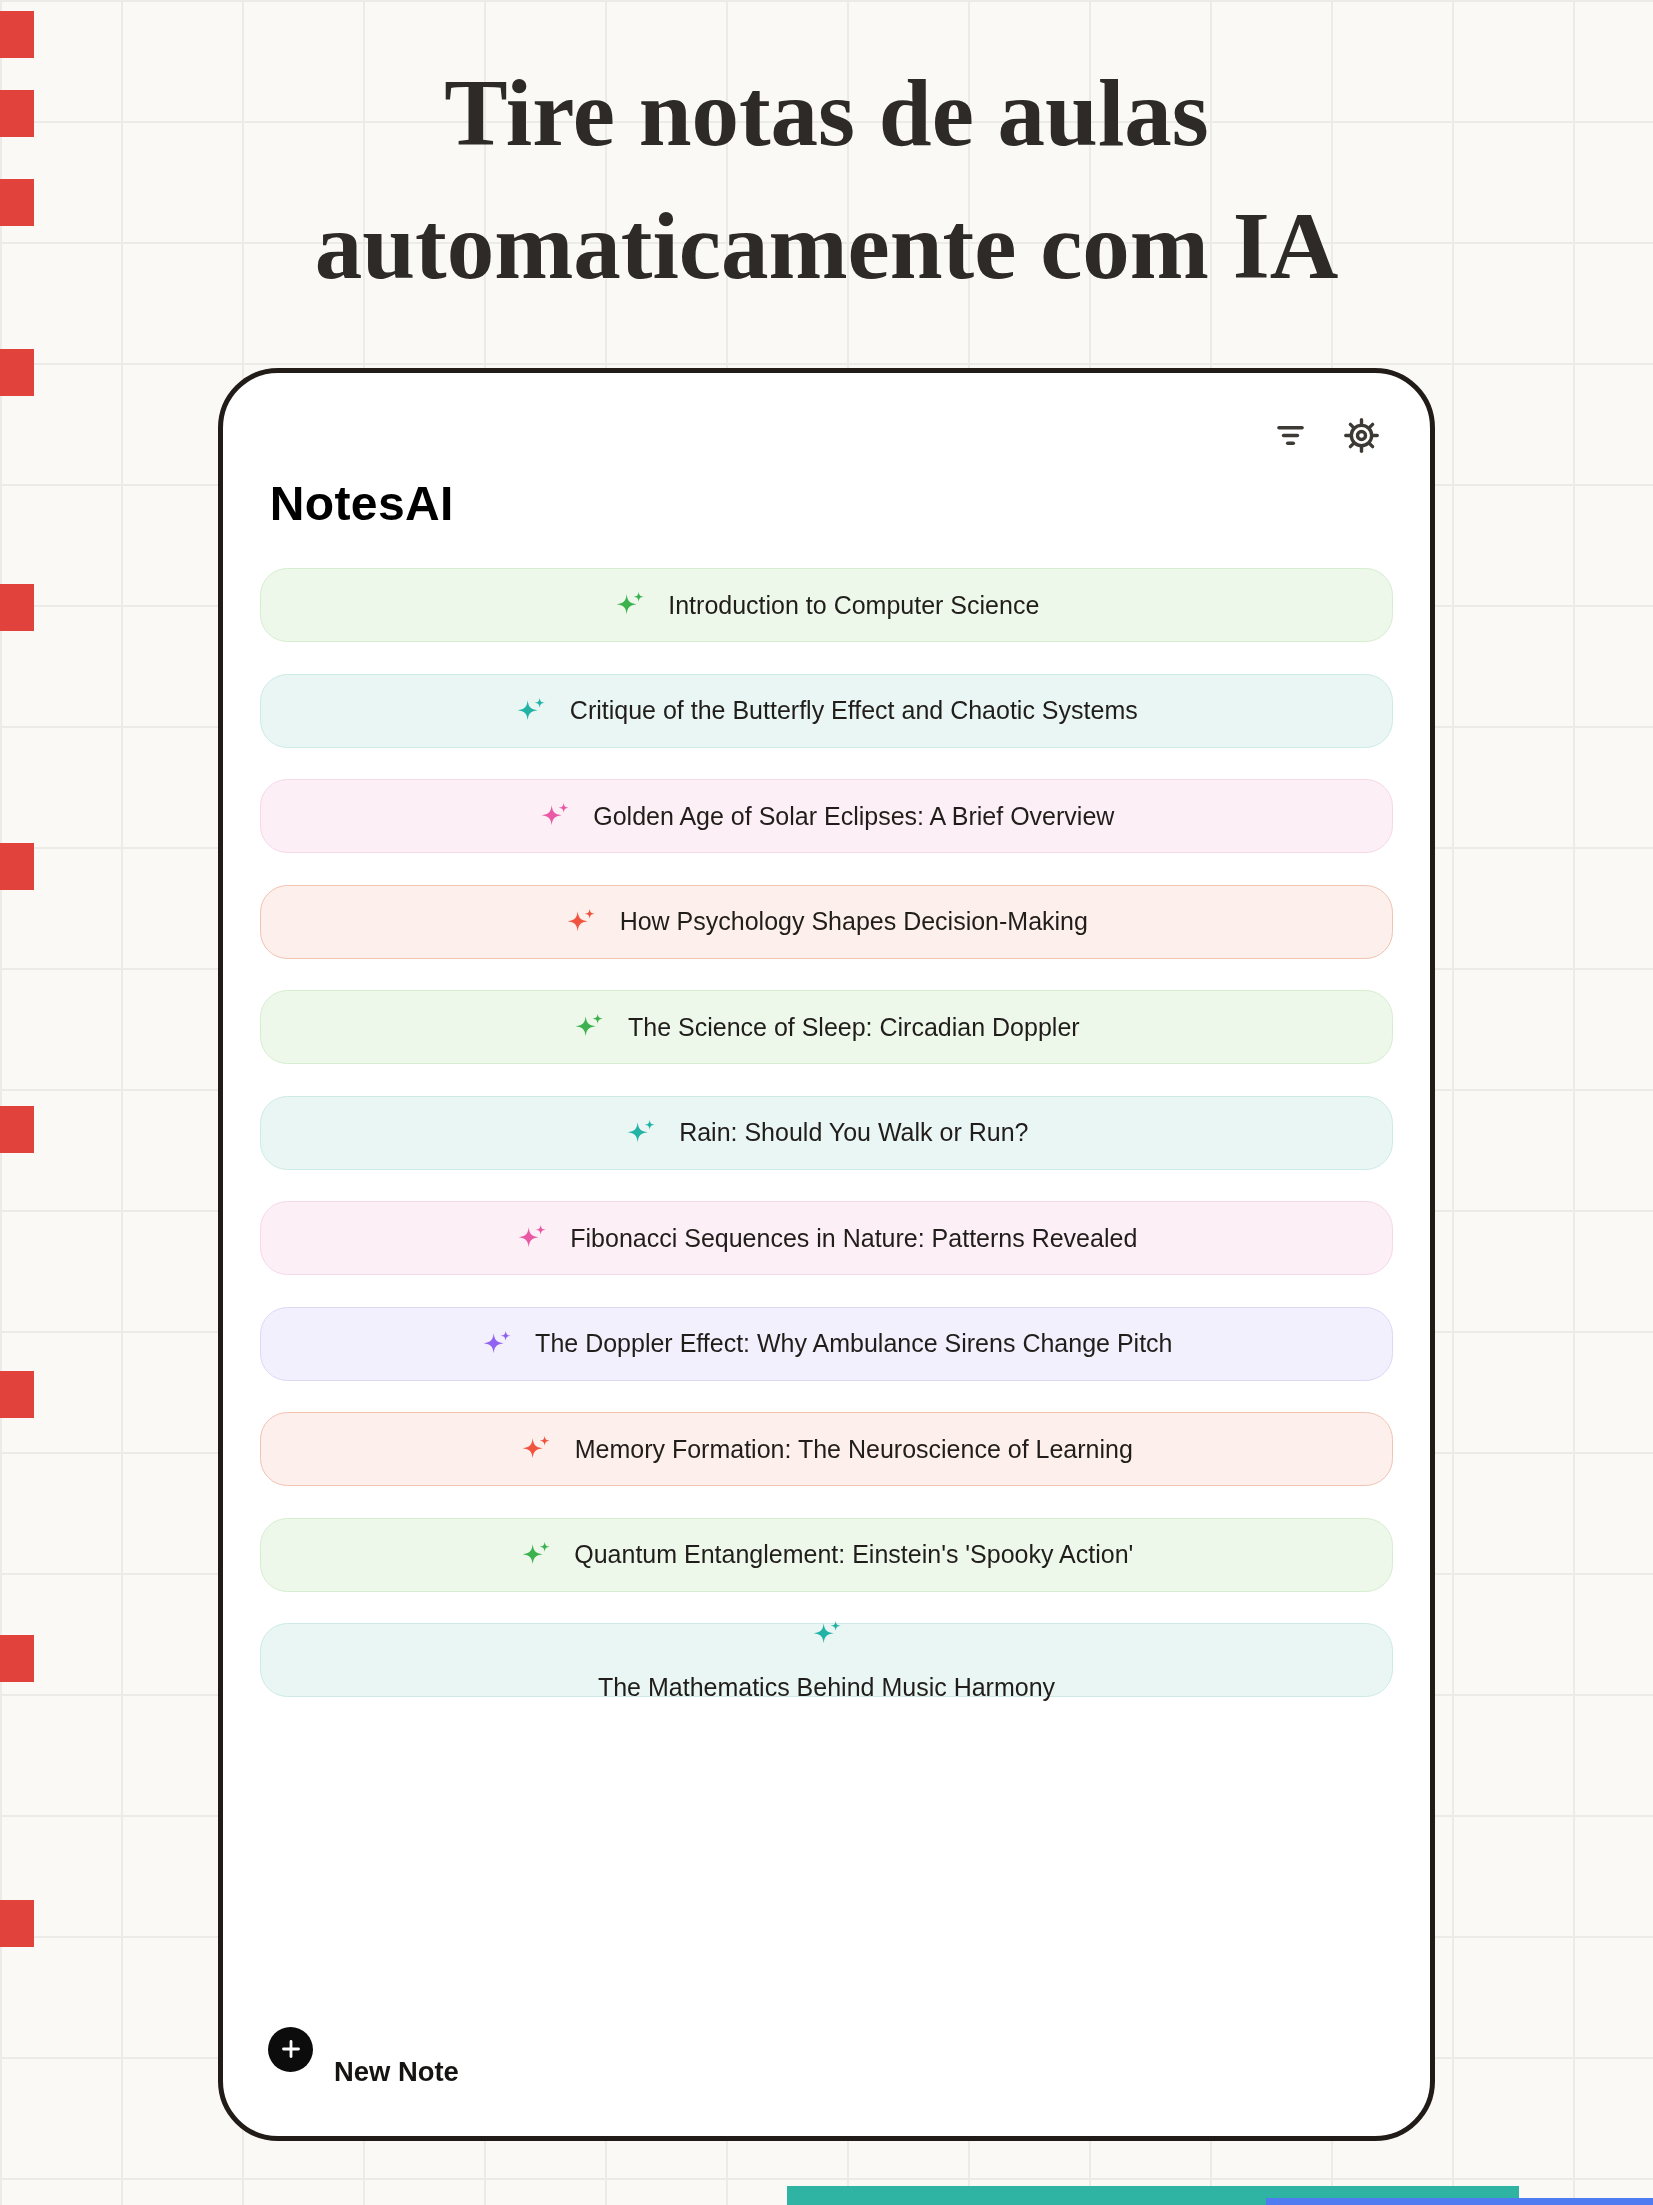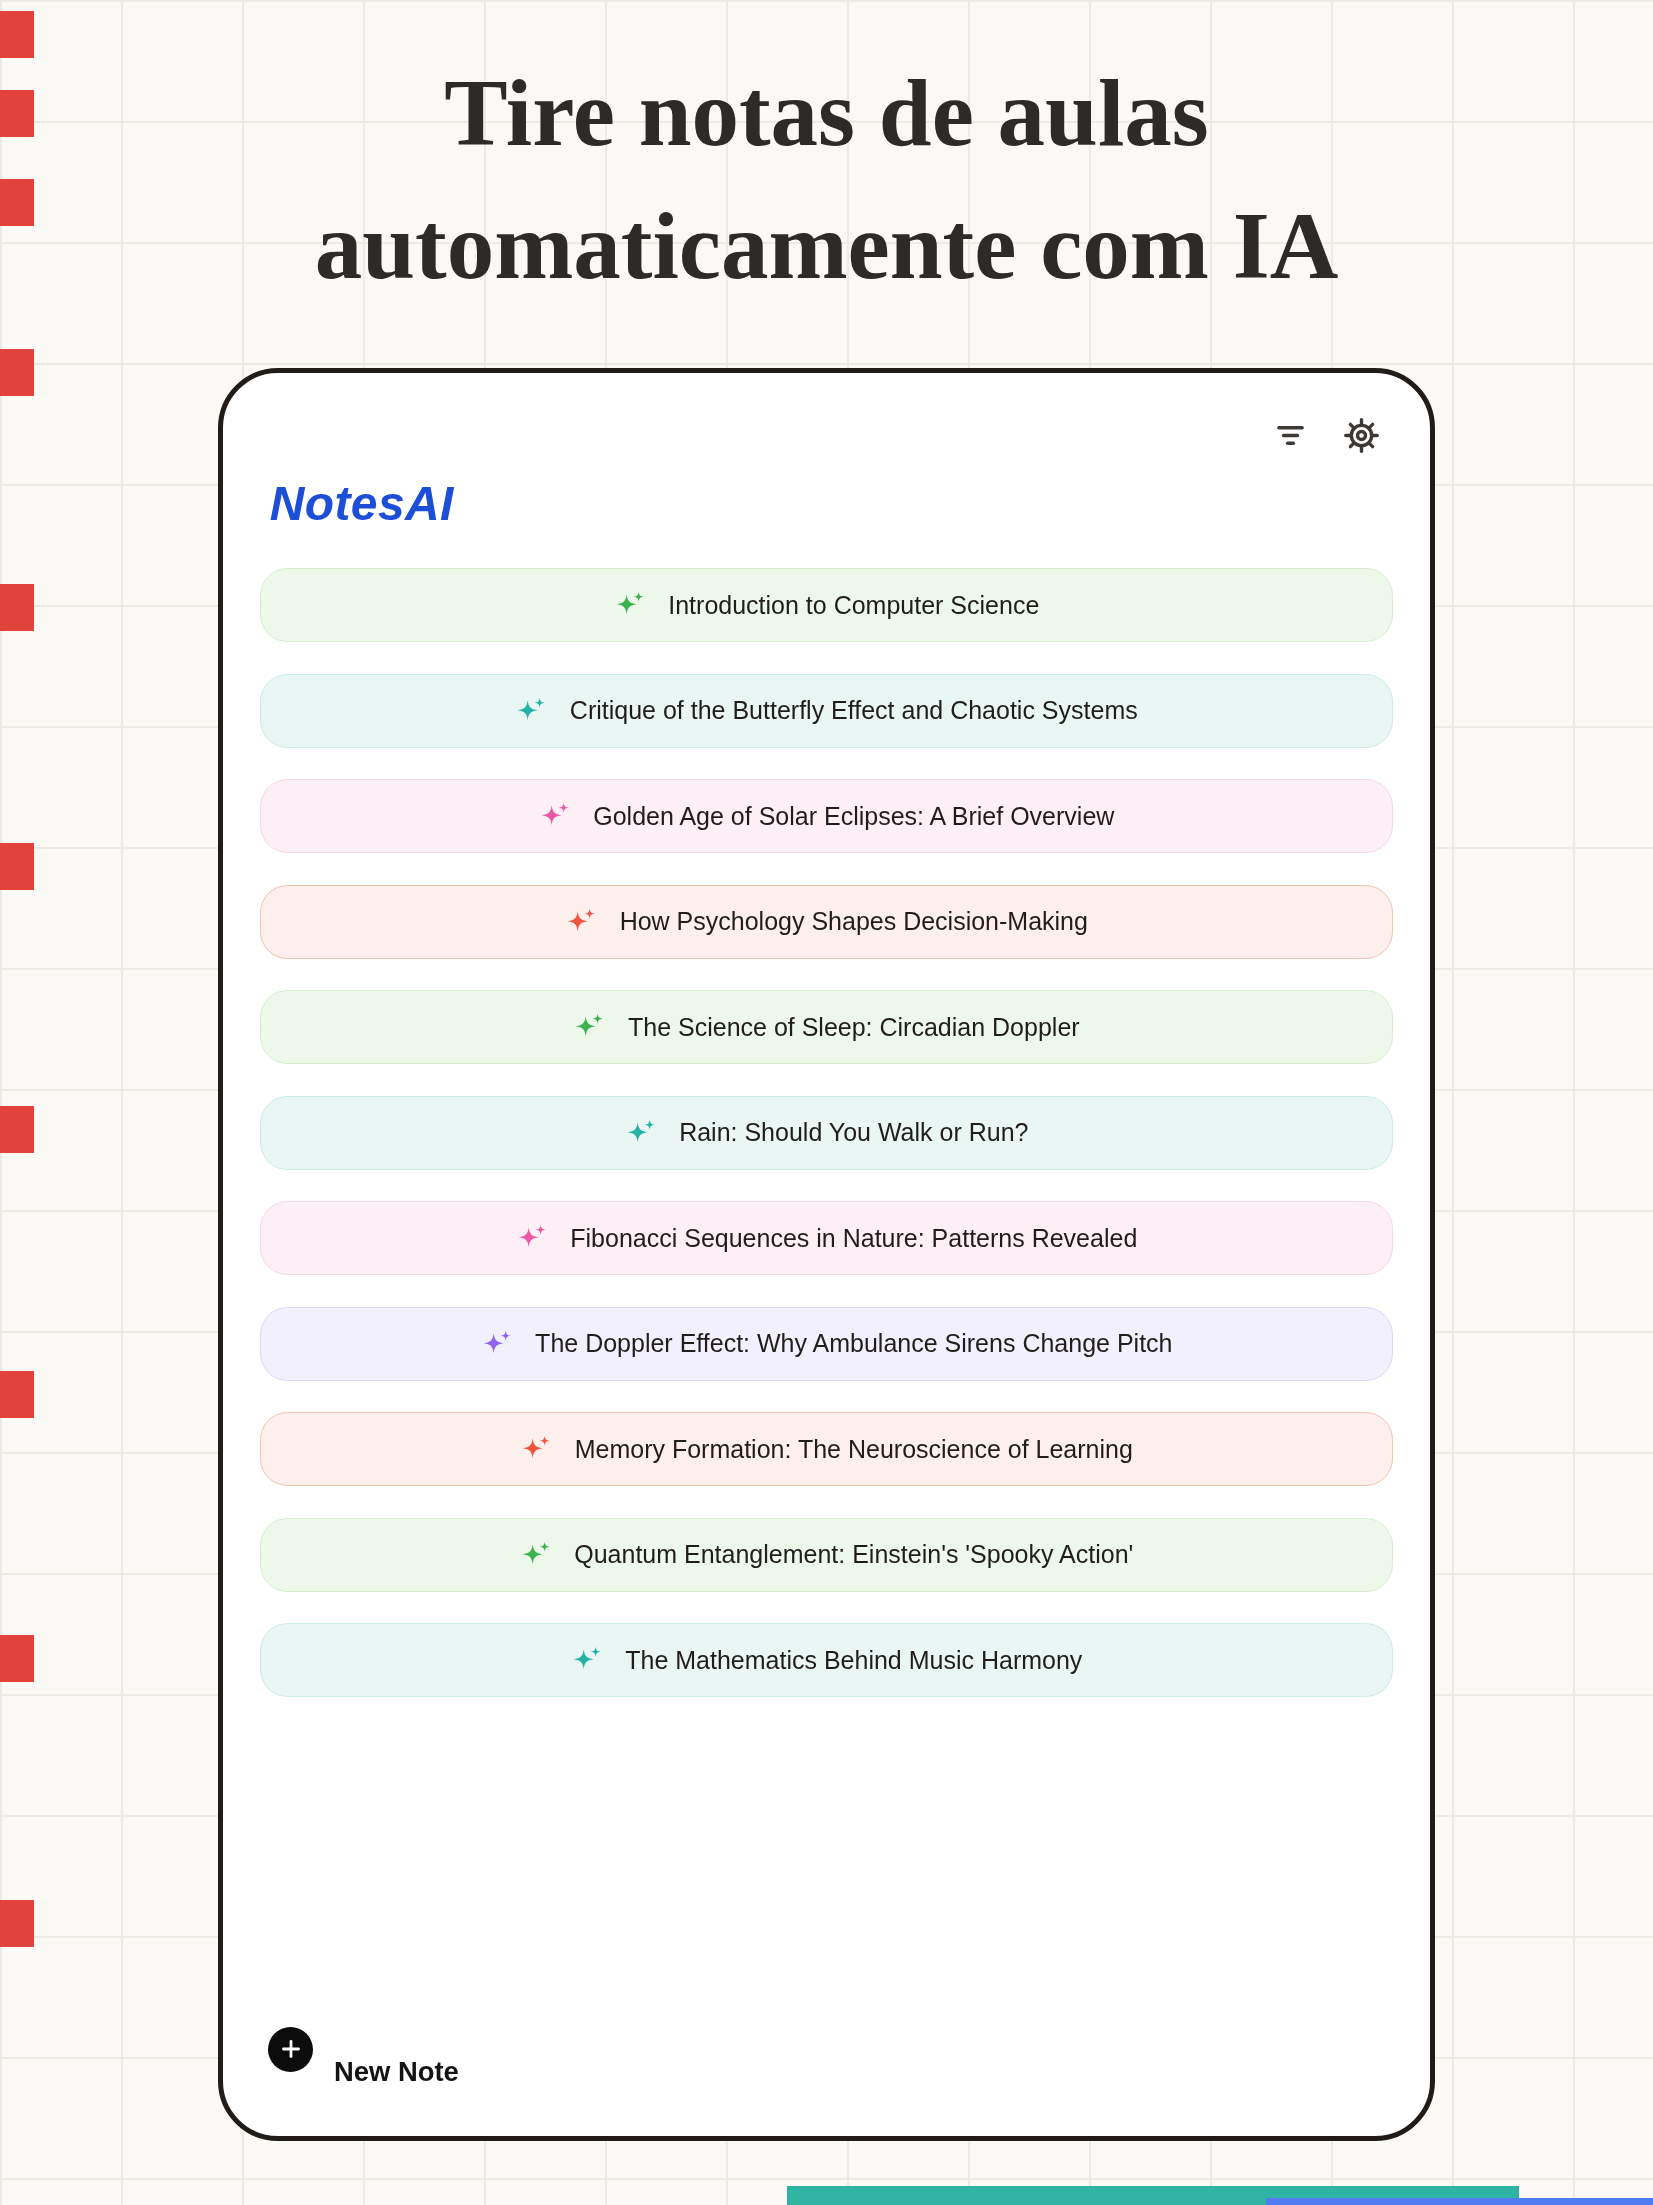--- a/index.html
+++ b/index.html
@@ -23,21 +23,21 @@
     position:absolute;left:218px;top:368px;width:1217px;height:1773px;
     background:#ffffff;border:5.7px solid #211c18;border-radius:60px;
     box-sizing:border-box;padding:0 37px;
   }
   .card-toolbar{
     position:absolute;top:44px;right:50px;display:flex;gap:34px;color:#3d3935;
   }
   .icon-btn{width:37px;height:37px;cursor:pointer;display:flex;align-items:center;justify-content:center;}
   .icon-btn svg{width:100%;height:100%;}
   .app-name{
-    margin:103px 0 0 9.7px;font-size:48px;font-weight:800;color:#1d4ed8;letter-spacing:0.4px;font-style:italic;
+    margin:103px 0 0 9.7px;font-size:48px;font-weight:800;color:#000000;letter-spacing:0.4px;
   }
   
   .notes{margin-top:37px;display:flex;flex-direction:column;gap:31.5px;}
   .note-row{
     height:74px;border-radius:27.4px;border:1.6px solid #ddd;
     display:flex;align-items:center;padding:0 32px;gap:22.6px;
     box-sizing:border-box;cursor:pointer;background:#f5f5f5;justify-content:center;
   }
   .sparkle{width:32px;height:32px;flex:0 0 auto;display:flex;}
   .sparkle svg{width:100%;height:100%;}
@@ -176,21 +176,21 @@
   </div>
       <div class="note-row" style="background: rgb(237, 248, 235); border-color: rgb(214, 238, 208);">
     <span class="sparkle" style="color: rgb(59, 178, 78);">
       <svg viewBox="0 0 24 24" fill="currentColor">
         <path d="M9.5 4 C10.2 9.3 11.7 10.8 17 11.5 C11.7 12.2 10.2 13.7 9.5 19 C8.8 13.7 7.3 12.2 2 11.5 C7.3 10.8 8.8 9.3 9.5 4 Z"></path>
         <path d="M18.5 2 C18.85 4.65 19.6 5.4 22.25 5.75 C19.6 6.1 18.85 6.85 18.5 9.5 C18.15 6.85 17.4 6.1 14.75 5.75 C17.4 5.4 18.15 4.65 18.5 2 Z"></path>
       </svg>
     </span>
     <span class="note-title">Quantum Entanglement: Einstein's 'Spooky Action'</span>
   </div>
-      <div class="note-row" style="background: rgb(233, 246, 244); border-color: rgb(205, 235, 230);">
+      <div class="note-row" style="background: rgb(233, 246, 244); border-color: rgb(205, 235, 230); flex-direction: column;">
     <span class="sparkle" style="color: rgb(35, 179, 166);">
       <svg viewBox="0 0 24 24" fill="currentColor">
         <path d="M9.5 4 C10.2 9.3 11.7 10.8 17 11.5 C11.7 12.2 10.2 13.7 9.5 19 C8.8 13.7 7.3 12.2 2 11.5 C7.3 10.8 8.8 9.3 9.5 4 Z"></path>
         <path d="M18.5 2 C18.85 4.65 19.6 5.4 22.25 5.75 C19.6 6.1 18.85 6.85 18.5 9.5 C18.15 6.85 17.4 6.1 14.75 5.75 C17.4 5.4 18.15 4.65 18.5 2 Z"></path>
       </svg>
     </span>
     <span class="note-title">The Mathematics Behind Music Harmony</span>
   </div>
     </div>
 

